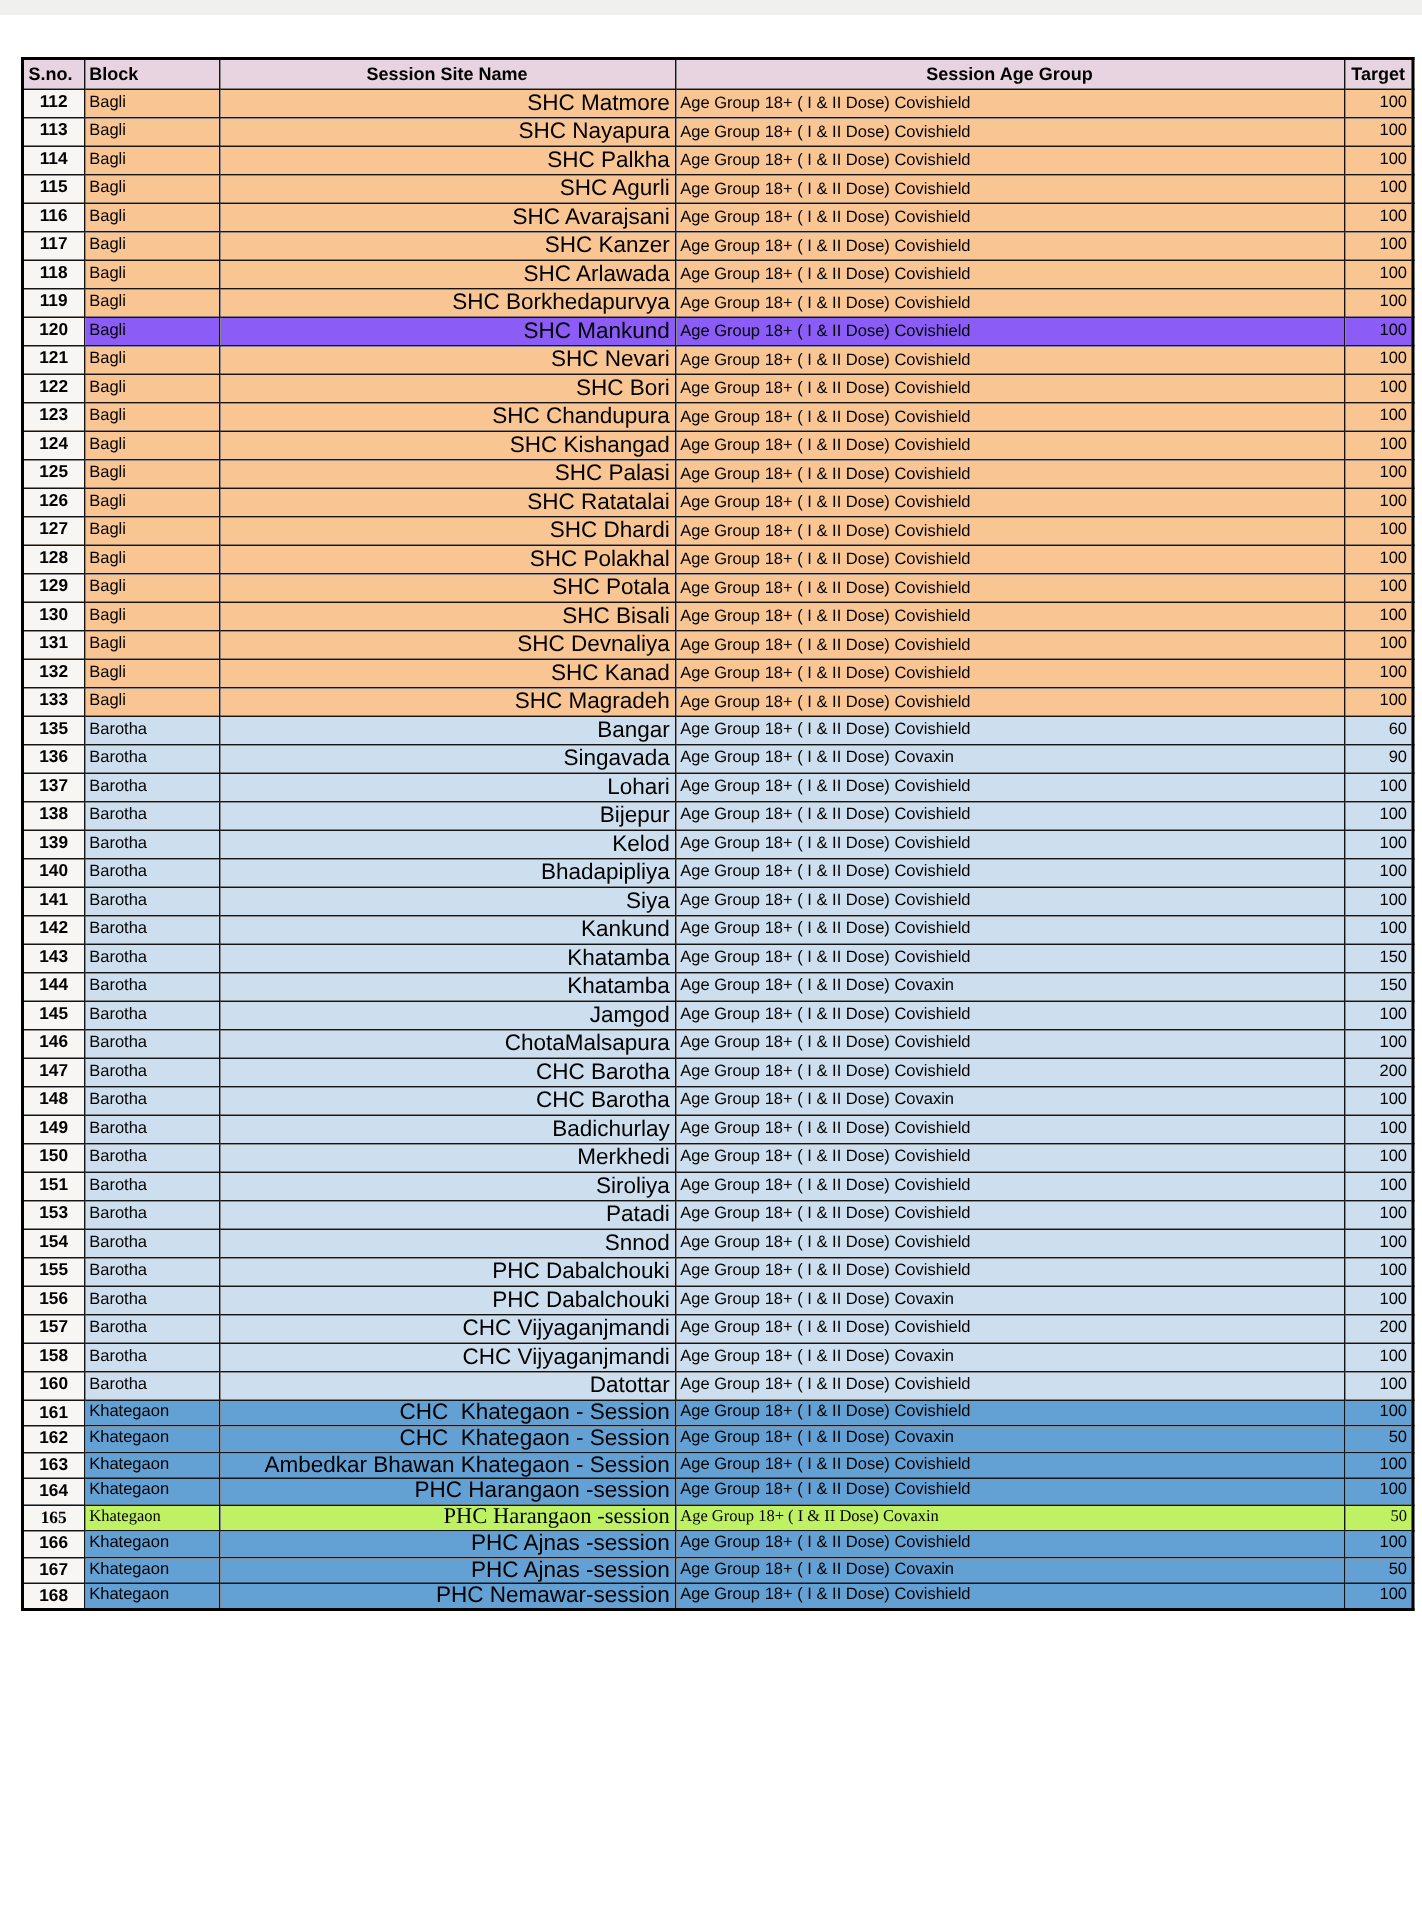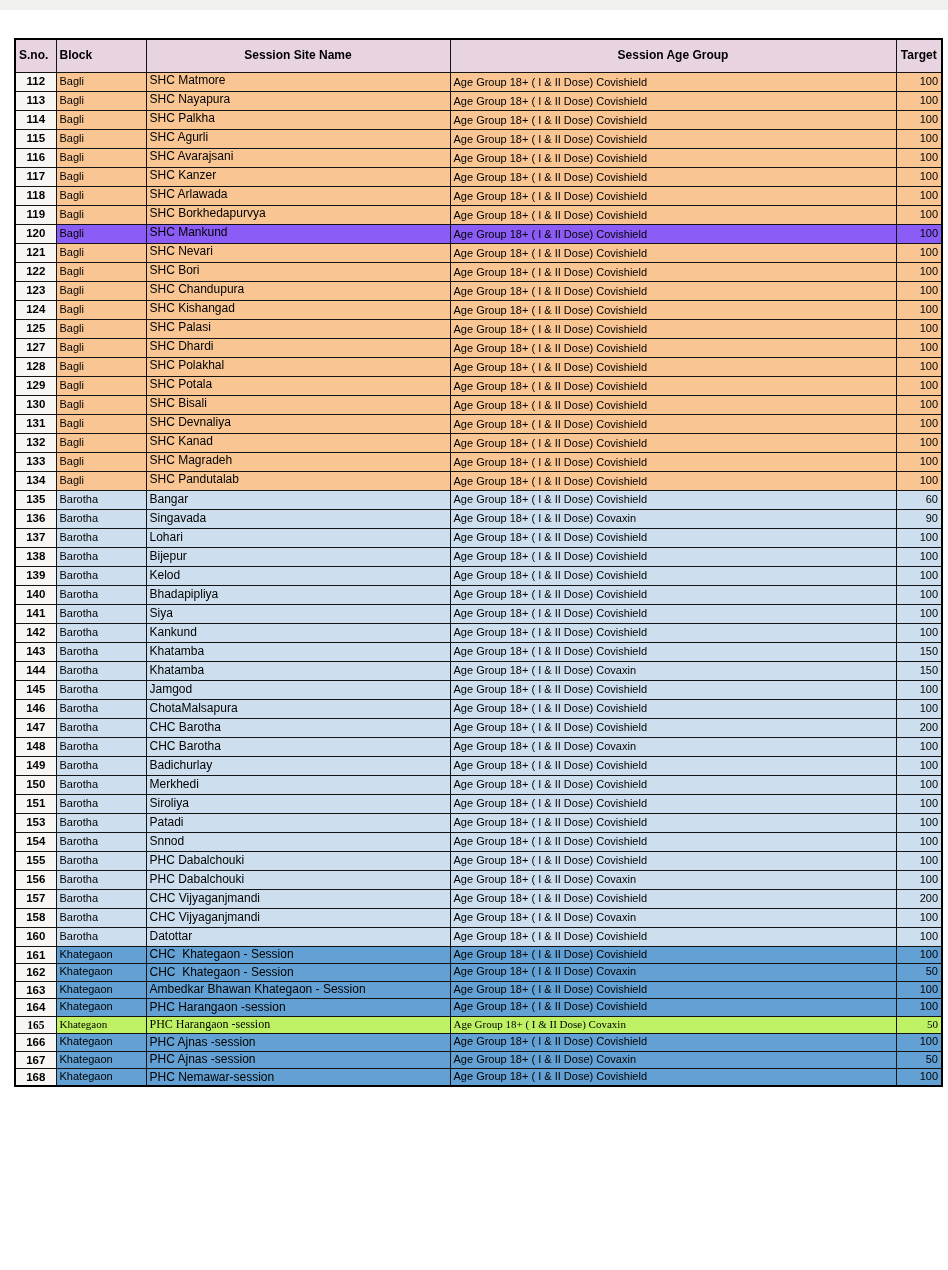--- a/index.html
+++ b/index.html
@@ -12,31 +12,31 @@
   .sheet{position:absolute;left:14px;top:38px;}
   table.tbl{
     border-collapse:collapse;table-layout:fixed;width:927px;
     border:2.5px solid #000;
   }
   .tbl th,.tbl td{
     border:1.8px solid #141414;
     padding:0 3px;overflow:hidden;white-space:pre-wrap;
     line-height:1.05;vertical-align:middle;
   }
-  thead tr{height:33px;}
+  thead tr{height:20px;}
   thead th{font-size:12px;font-weight:bold;text-align:center;}
   thead th.h-left{text-align:left;}
   tbody tr{height:19px;}
   tbody tr.sec-2{height:17.5px;}
   td.col-sno{
     background:#f8f6f3;font-weight:bold;text-align:center;
     font-size:11.5px;
   }
   td.col-block{font-size:11px;text-align:left;}
-  td.col-site{font-size:12px;text-align:left;}
+  td.col-site{font-size:15px;text-align:right;}
   td.col-age_group{font-size:11px;text-align:left;}
   td.col-target{font-size:11px;text-align:right;}
   
   tr.sec-0 td.col-site{vertical-align:top;padding-top:1px;}
   tr.sec-0 td.col-age_group{vertical-align:bottom;padding-bottom:2px;}
 </style>
 </head>
 <body>
 
 <div class="top-strip"></div>
@@ -152,20 +152,27 @@
           <td class="col-target">100</td>
         </tr>
         <tr class="row sec-0" style="background: rgb(249, 197, 146);">
           <td class="col-sno">125</td>
           <td class="col-block">Bagli</td>
           <td class="col-site">SHC Palasi</td>
           <td class="col-age_group">Age Group 18+ ( I &amp; II Dose) Covishield</td>
           <td class="col-target">100</td>
         </tr>
         <tr class="row sec-0" style="background: rgb(249, 197, 146);">
+          <td class="col-sno">126</td>
+          <td class="col-block">Bagli</td>
+          <td class="col-site">SHC Ratatalai</td>
+          <td class="col-age_group">Age Group 18+ ( I &amp; II Dose) Covishield</td>
+          <td class="col-target">100</td>
+        </tr>
+        <tr class="row sec-0" style="background: rgb(249, 197, 146);">
           <td class="col-sno">127</td>
           <td class="col-block">Bagli</td>
           <td class="col-site">SHC Dhardi</td>
           <td class="col-age_group">Age Group 18+ ( I &amp; II Dose) Covishield</td>
           <td class="col-target">100</td>
         </tr>
         <tr class="row sec-0" style="background: rgb(249, 197, 146);">
           <td class="col-sno">128</td>
           <td class="col-block">Bagli</td>
           <td class="col-site">SHC Polakhal</td>
@@ -197,27 +204,20 @@
           <td class="col-sno">132</td>
           <td class="col-block">Bagli</td>
           <td class="col-site">SHC Kanad</td>
           <td class="col-age_group">Age Group 18+ ( I &amp; II Dose) Covishield</td>
           <td class="col-target">100</td>
         </tr>
         <tr class="row sec-0" style="background: rgb(249, 197, 146);">
           <td class="col-sno">133</td>
           <td class="col-block">Bagli</td>
           <td class="col-site">SHC Magradeh</td>
-          <td class="col-age_group">Age Group 18+ ( I &amp; II Dose) Covishield</td>
-          <td class="col-target">100</td>
-        </tr>
-        <tr class="row sec-0" style="background: rgb(249, 197, 146);">
-          <td class="col-sno">134</td>
-          <td class="col-block">Bagli</td>
-          <td class="col-site">SHC Pandutalab</td>
           <td class="col-age_group">Age Group 18+ ( I &amp; II Dose) Covishield</td>
           <td class="col-target">100</td>
         </tr>
         <tr class="row sec-1" style="background: rgb(205, 223, 238);">
           <td class="col-sno">135</td>
           <td class="col-block">Barotha</td>
           <td class="col-site">Bangar</td>
           <td class="col-age_group">Age Group 18+ ( I &amp; II Dose) Covishield</td>
           <td class="col-target">60</td>
         </tr>

